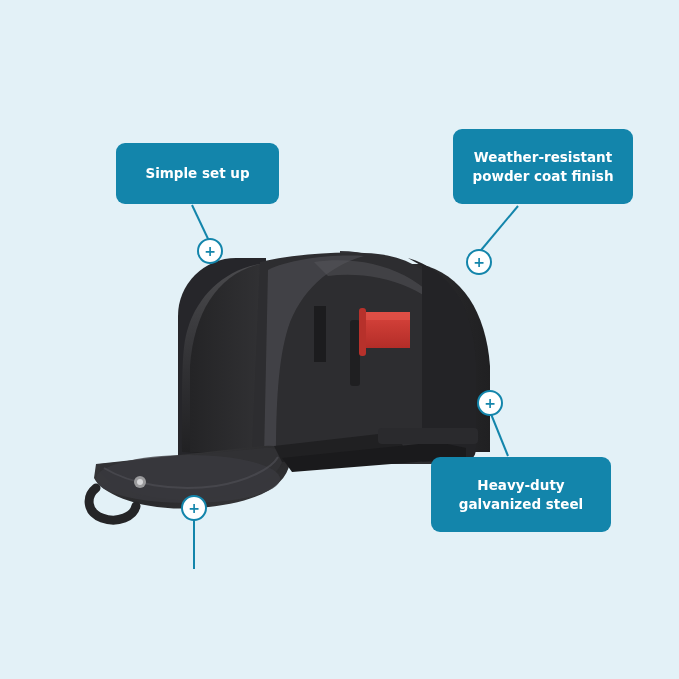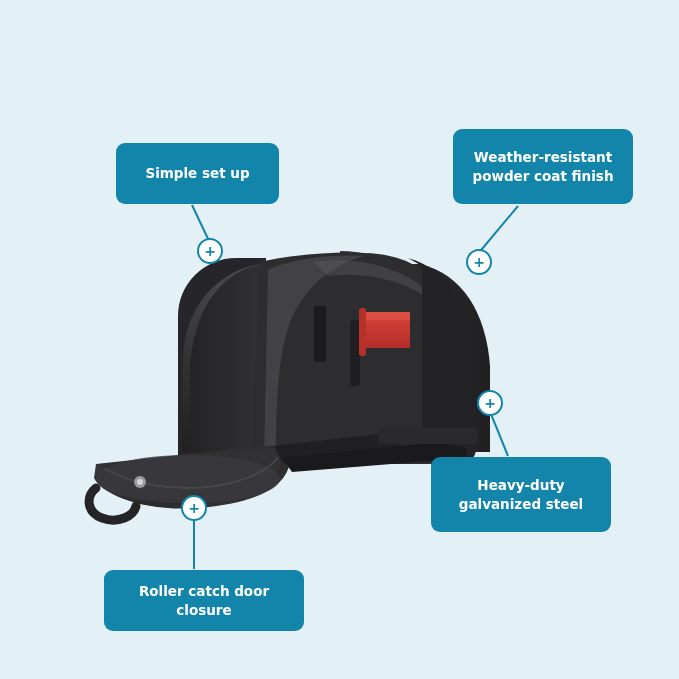--- a/index.html
+++ b/index.html
@@ -189,17 +189,14 @@
     <span>Simple set up</span>
   </div>
   <div class="callout" id="callout-weather">
     <span>Weather-resistant
 powder coat finish</span>
   </div>
   <div class="callout" id="callout-steel">
     <span>Heavy-duty
 galvanized steel</span>
   </div>
-  <div class="callout" id="callout-roller">
-    <span>Roller catch door closure</span>
-  </div>
 
 </div>
 
 </body></html>

